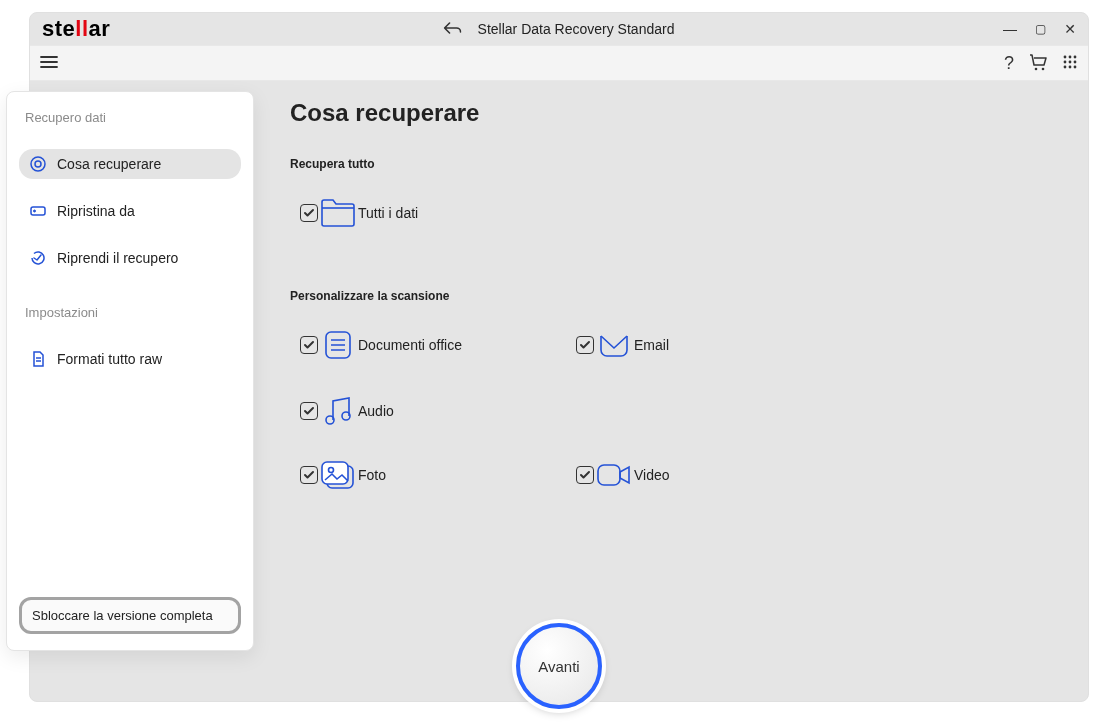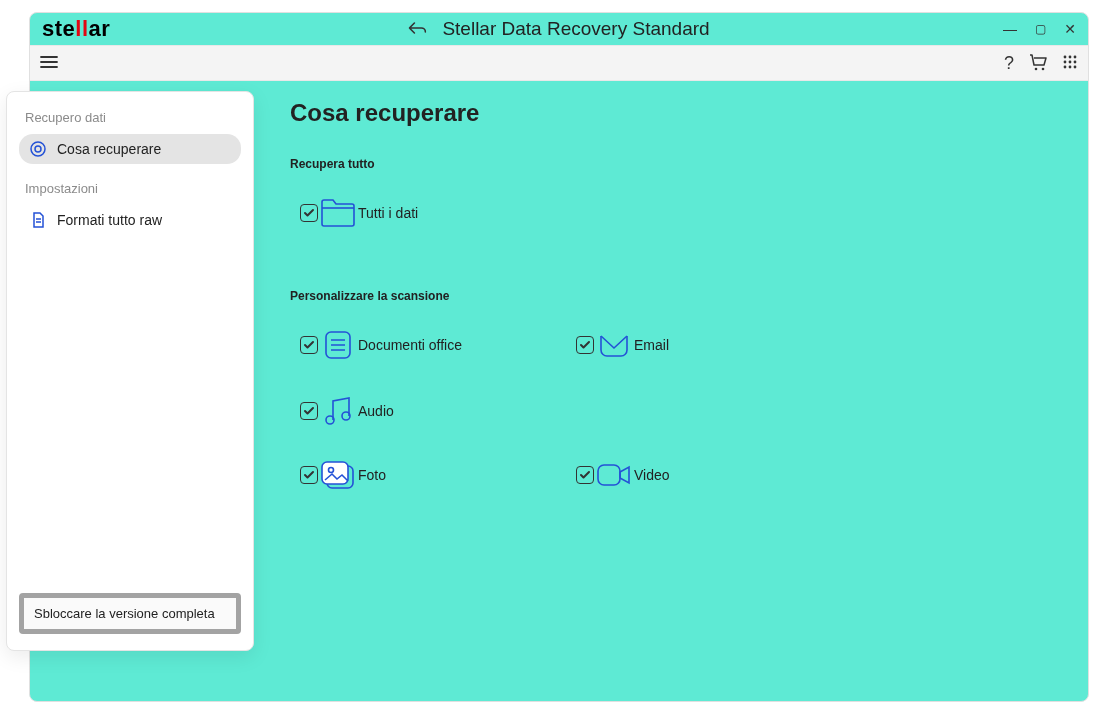--- a/index.html
+++ b/index.html
@@ -11,21 +11,21 @@
     overflow: hidden;
     font-size: 14px;
     color: #222;
   }
   .window {
     width: 1060px;
     height: 690px;
     margin: 12px auto 0 auto;
     border: 1px solid #e0e0e0;
     border-radius: 8px;
-    background: #5eead4;
+    background: #e5e5e5;
     position: relative;
     display: flex;
     flex-direction: column;
   }
   .titlebar {
     height: 32px;
     display: flex;
     align-items: center;
     padding: 0 12px;
     position: relative;
@@ -39,21 +39,21 @@
     align-items: baseline;
   }
   .logo .red { color: #e30613; }
   .title-center {
     position: absolute;
     left: 50%;
     transform: translateX(-50%);
     display: flex;
     align-items: center;
     gap: 16px;
-    font-size: 19px;
+    font-size: 14px;
     color: #222;
   }
   .win-controls {
     margin-left: auto;
     display: flex;
     gap: 18px;
     align-items: center;
   }
   .win-controls span { color:#333; font-size:14px; line-height:1; }
   .toolbar {
@@ -74,38 +74,39 @@
     top:10px;
     width:248px;
     height:560px;
     background:#fff;
     border:1px solid #e4e4e4;
     border-radius:8px;
     box-shadow:0 6px 20px rgba(0,0,0,0.08);
     padding:12px 8px;
     display:flex;
     flex-direction:column;
+    gap:15px;
   }
   .section-label { color:#8b8b8b; font-size:13px; padding:6px 10px 8px 10px; }
   .menu-item {
     display:flex; align-items:center; gap:10px;
     padding:6px 10px; border-radius:14px;
     margin:1px 4px;
     font-size:14px; color:#222;
     cursor:pointer;
   }
   .menu-item.active { background:#e4e4e4; }
   .menu-icon { width:18px; height:18px; display:flex; align-items:center; justify-content:center; }
   .menu-icon svg { stroke:#2452d6; }
   .unlock-btn {
     margin-top:auto;
     margin-left:4px; margin-right:4px; margin-bottom:4px;
     padding:8px 10px;
-    border:5px solid #a3a3a3;
-    border-radius:4px;
+    border:3px solid #a3a3a3;
+    border-radius:12px;
     background:#fafafa;
     font-size:13px;
     text-align:left;
     cursor:pointer;
   }
   .main {
     position:absolute;
     left:260px; right:20px; top:18px; bottom:0;
   }
   h1 { font-size:24px; font-weight:600; margin-bottom:30px; }
@@ -208,21 +209,39 @@
       <div class="menu-item active">
         <span class="menu-icon">
           <svg width="18" height="18" viewBox="0 0 18 18">
               <circle cx="9" cy="9" r="7" fill="none" stroke-width="1.5"></circle>
               <circle cx="9" cy="9" r="3" fill="none" stroke-width="1.5"></circle>
             </svg>
         </span>
         <span>Cosa recuperare</span>
       </div>
 
-
+      <div class="menu-item">
+        <span class="menu-icon">
+          <svg width="18" height="18" viewBox="0 0 18 18">
+              <rect x="2" y="5" width="14" height="8" rx="2" fill="none" stroke-width="1.5"></rect>
+              <circle cx="5.5" cy="9" r="1" fill="#2452d6"></circle>
+            </svg>
+        </span>
+        <span>Ripristina da</span>
+      </div>
+
+      <div class="menu-item">
+        <span class="menu-icon">
+          <svg width="18" height="18" viewBox="0 0 18 18">
+              <path d="M3 9a6 6 0 1 0 2-4.5" fill="none" stroke-width="1.5"></path>
+              <path d="M5 9l3 2 4-5" fill="none" stroke-width="1.5" stroke-linecap="round" stroke-linejoin="round"></path>
+            </svg>
+        </span>
+        <span>Riprendi il recupero</span>
+      </div>
 
       <div class="section-label" style="margin-top:10px;">Impostazioni</div>
 
 
       <div class="menu-item">
         <span class="menu-icon">
           <svg width="18" height="18" viewBox="0 0 18 18">
               <path d="M5 2h6l3 3v11H5z" fill="none" stroke-width="1.5"></path>
               <path d="M7 8h5M7 11h5" stroke-width="1.3"></path>
             </svg>
@@ -337,14 +356,17 @@
             <svg width="38" height="30" viewBox="0 0 38 30">
                 <rect x="3" y="5" width="22" height="20" rx="6"></rect>
                 <path d="M25 12l9-5v16l-9-5z"></path>
               </svg>
           </div>
           <span>Video</span>
         </div>
       </div>
     </div>
 
+    <div class="next-btn">
+      <span>Avanti</span>
+    </div>
   </div>
 </div>
 
 </body></html>

